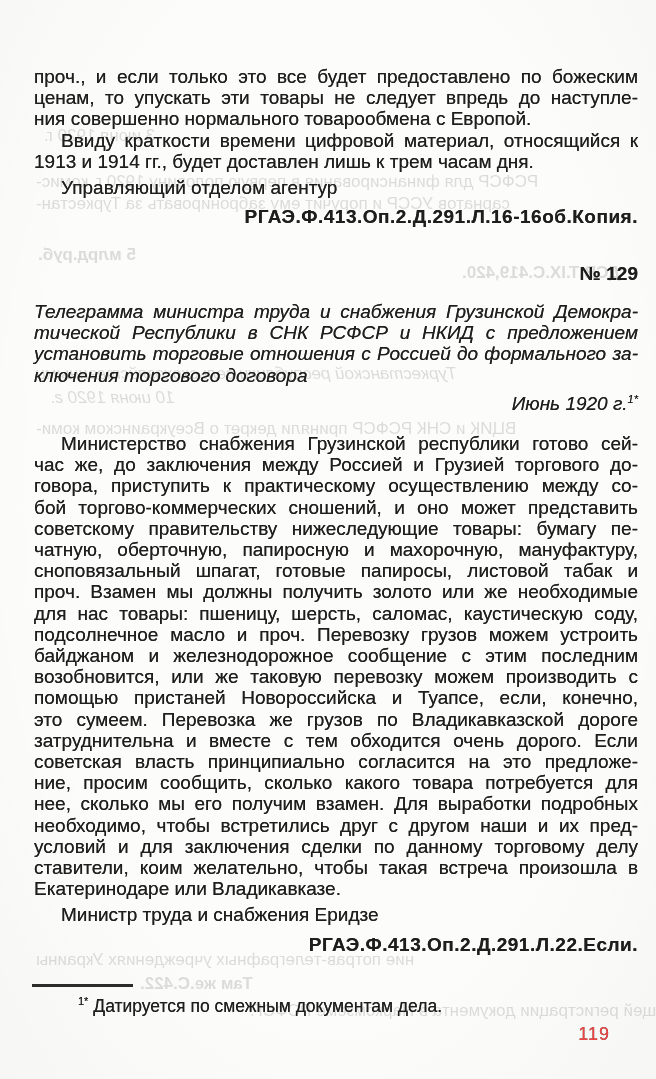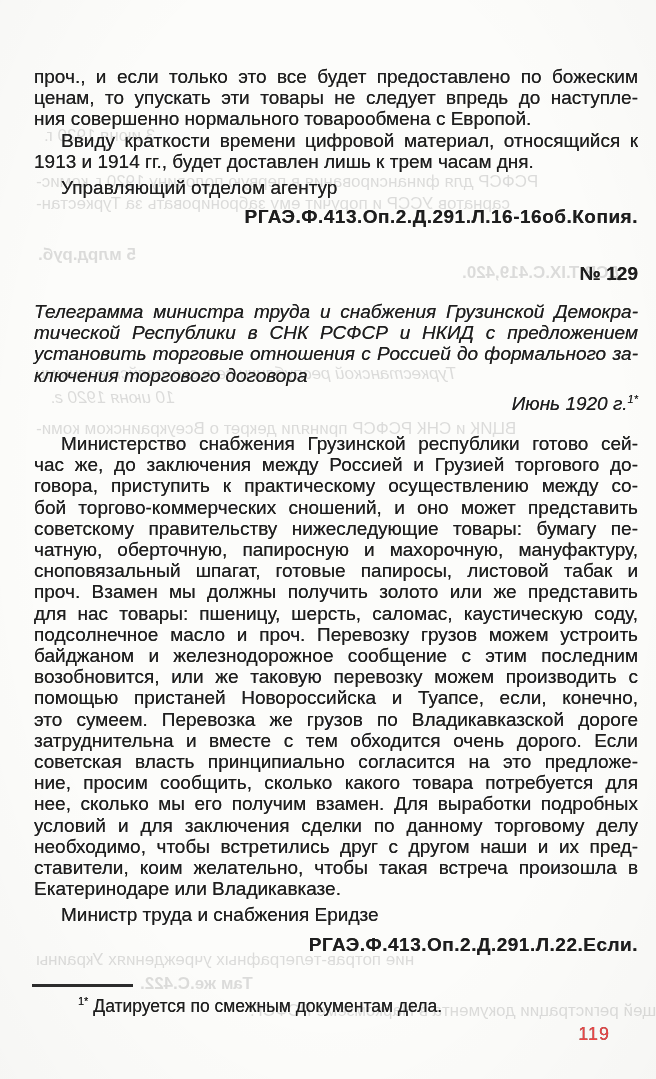--- a/index.html
+++ b/index.html
@@ -94,33 +94,33 @@
 
     <section class="doc-body">
       <div>
           <div class="jline ind">Министерство снабжения Грузинской республики готово сей-</div>
           <div class="jline">час же, до заключения между Россией и Грузией торгового до-</div>
           <div class="jline">говора, приступить к практическому осуществлению между со-</div>
           <div class="jline">бой торгово-коммерческих сношений, и оно может представить</div>
           <div class="jline">советскому правительству нижеследующие товары: бумагу пе-</div>
           <div class="jline">чатную, оберточную, папиросную и махорочную, мануфактуру,</div>
           <div class="jline">сноповязальный шпагат, готовые папиросы, листовой табак и</div>
-          <div class="jline">проч. Взамен мы должны получить золото или же представить</div>
+          <div class="jline">проч. Взамен мы должны получить золото или же необходимые</div>
           <div class="jline">для нас товары: пшеницу, шерсть, саломас, каустическую соду,</div>
           <div class="jline">подсолнечное масло и проч. Перевозку грузов можем устроить</div>
           <div class="jline">байджаном и железнодорожное сообщение с этим последним</div>
           <div class="jline">возобновится, или же таковую перевозку можем производить с</div>
           <div class="jline">помощью пристаней Новороссийска и Туапсе, если, конечно,</div>
           <div class="jline">это сумеем. Перевозка же грузов по Владикавказской дороге</div>
           <div class="jline">затруднительна и вместе с тем обходится очень дорого. Если</div>
           <div class="jline">советская власть принципиально согласится на это предложе-</div>
           <div class="jline">ние, просим сообщить, сколько какого товара потребуется для</div>
           <div class="jline">нее, сколько мы его получим взамен. Для выработки подробных</div>
+          <div class="jline">необходимо, чтобы встретились друг с другом наши и их пред-</div>
           <div class="jline">условий и для заключения сделки по данному торговому делу</div>
-          <div class="jline">необходимо, чтобы встретились друг с другом наши и их пред-</div>
           <div class="jline">ставители, коим желательно, чтобы такая встреча произошла в</div>
           <div class="jline last">Екатеринодаре или Владикавказе.</div>
         </div>
       <div class="sig">Министр труда и снабжения Еридзе</div>
       <div class="archive">РГАЭ.Ф.413.Оп.2.Д.291.Л.22.Если.</div>
     </section>
 
     <div class="footnote-rule" style="left:-2px;"></div>
 
     <div class="footnote"><sup>1*</sup> <span>Датируется по смежным документам дела.</span></div>

